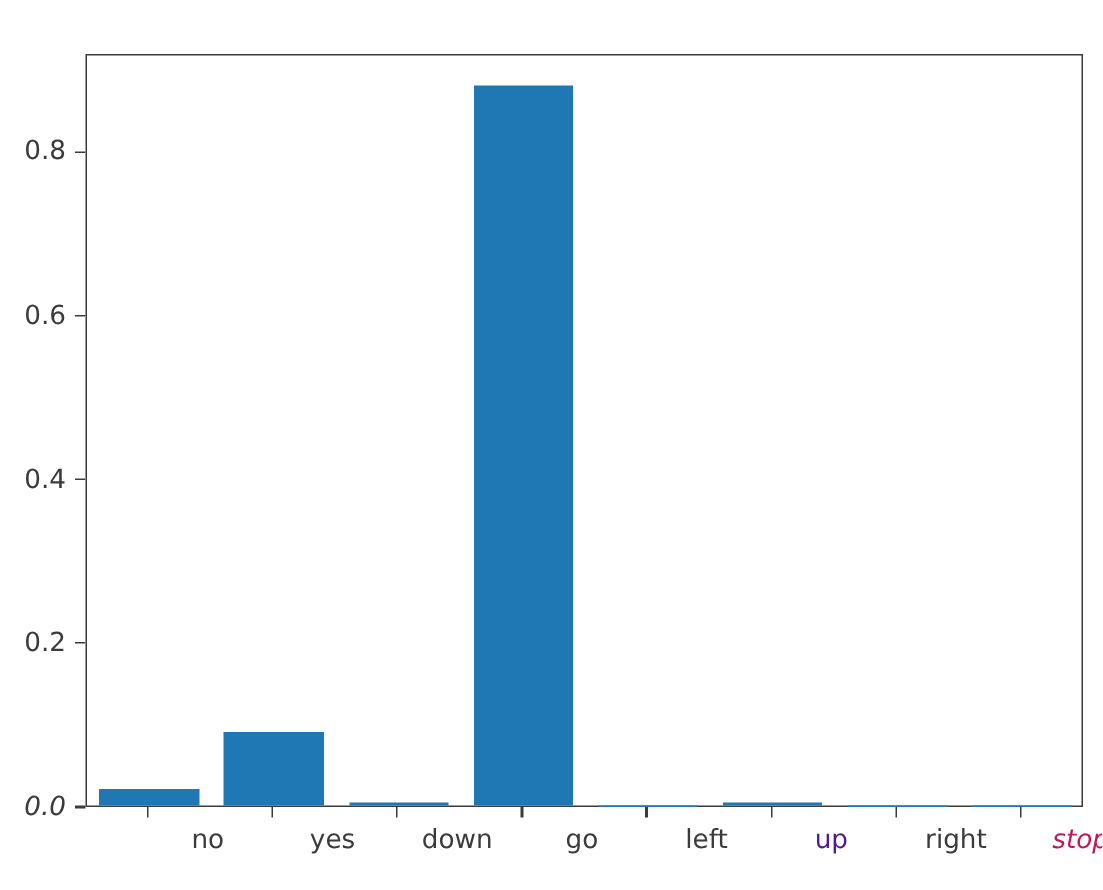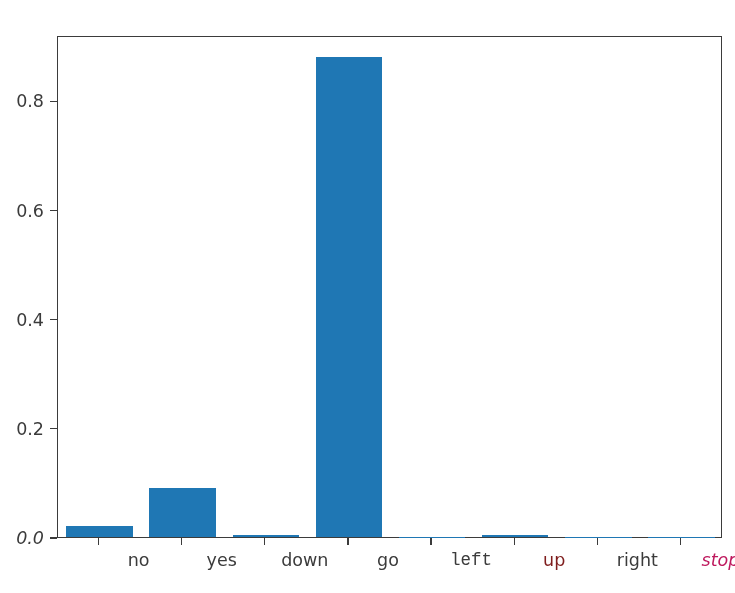--- a/index.html
+++ b/index.html
@@ -143,25 +143,25 @@
       <div class="xtick-group" style="left: 264.812px;">
         <div class="xtick-mark" style="background: rgb(59, 59, 59);"></div>
         <div class="xtick-label" style="color: rgb(59, 59, 59);">down</div>
       </div>
       <div class="xtick-group" style="left: 347.938px;">
         <div class="xtick-mark" style="background: rgb(59, 59, 59);"></div>
         <div class="xtick-label" style="color: rgb(59, 59, 59);">go</div>
       </div>
       <div class="xtick-group" style="left: 431.062px;">
         <div class="xtick-mark" style="background: rgb(59, 59, 59);"></div>
-        <div class="xtick-label" style="color: rgb(59, 59, 59); font-family: Liberation Mono, monospace;">left</div>
+        <div class="xtick-label" style="color: rgb(59, 59, 59);">left</div>
       </div>
       <div class="xtick-group" style="left: 514.188px;">
         <div class="xtick-mark" style="background: rgb(59, 59, 59);"></div>
-        <div class="xtick-label" style="color: #7f1d1d;">up</div>
+        <div class="xtick-label" style="color: #4c1d95;">up</div>
       </div>
       <div class="xtick-group" style="left: 597.312px;">
         <div class="xtick-mark" style="background: rgb(59, 59, 59);"></div>
         <div class="xtick-label" style="color: rgb(59, 59, 59);">right</div>
       </div>
       <div class="xtick-group" style="left: 680.438px;">
         <div class="xtick-mark" style="background: rgb(59, 59, 59);"></div>
         <div class="xtick-label" style="color: #be185d; font-style: italic;">stop</div>
       </div>
     </div>

